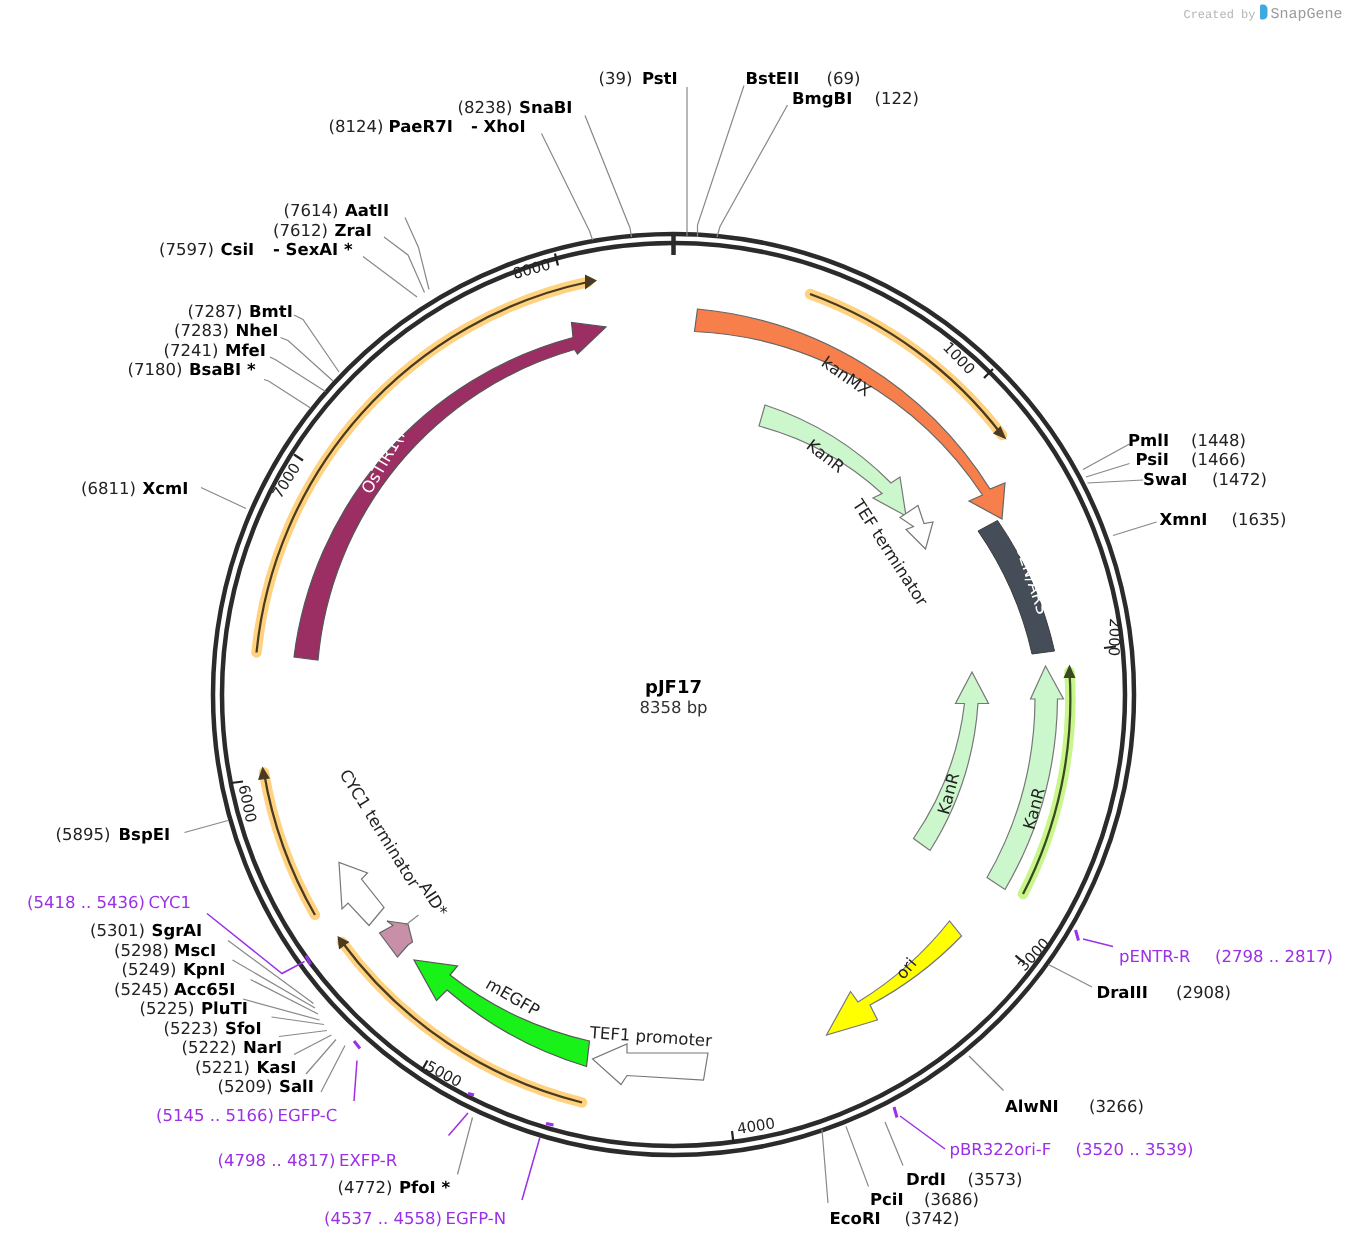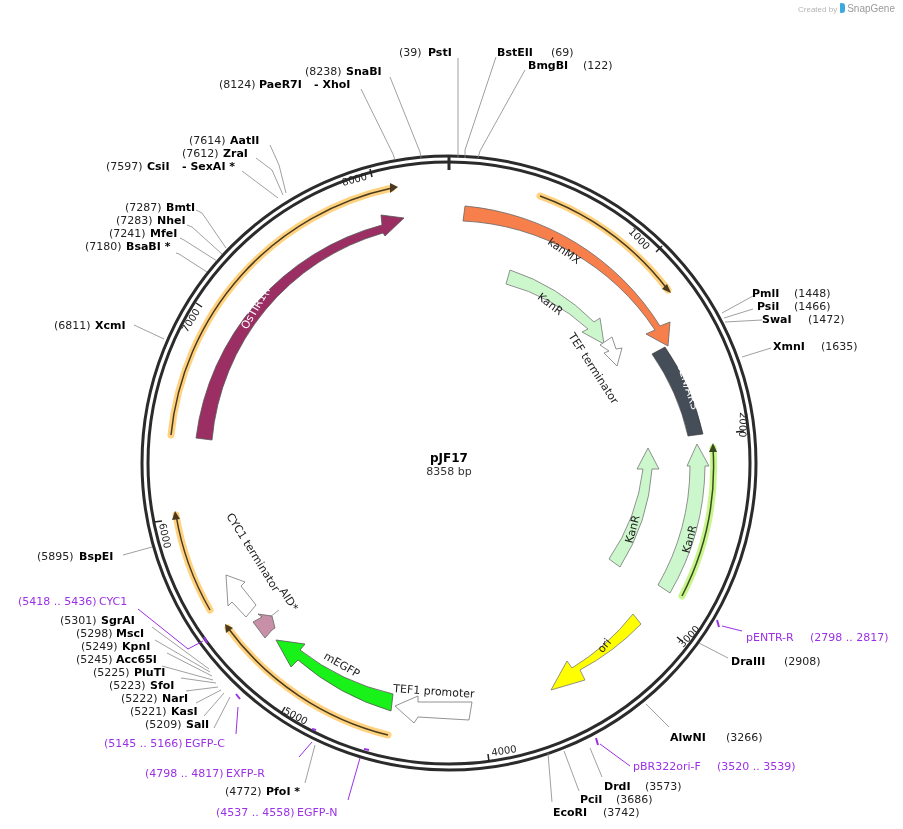--- a/index.html
+++ b/index.html
@@ -1,18 +1,18 @@
 <!DOCTYPE html>
 <html><head>
 <meta charset="utf-8">
 <style>
   html, body { margin:0; padding:0; background:#ffffff; }
   body { width:903px; height:829px; position:relative; overflow:hidden; font-family:"DejaVu Sans", sans-serif; }
   #map { position:absolute; left:0; top:0; }
-  .credit { position:absolute; right:8px; top:3px; font-size:8px; color:#b5b5b5; font-family:Liberation Sans, sans-serif; }
+  .credit { position:absolute; right:8px; top:3px; font-size:8px; color:#b5b5b5; font-family:Liberation Mono, monospace; }
   .credit .brand { color:#9a9a9a; font-size:10px; }
   .credit .logo { display:inline-block; width:5px; height:10px; background:#3ea9e0; border-radius:1px 3px 3px 1px; vertical-align:-1px; margin:0 2px 0 3px; }
   svg text { font-family:"DejaVu Sans", sans-serif; }
   .enz-name { font-weight:bold; font-size:11px; fill:#000; }
   .enz-pos { font-size:11px; fill:#222; }
   .primer { font-size:11px; fill:#9b30e6; }
   .title { font-weight:bold; font-size:12px; fill:#000; }
   .sub { font-size:11px; fill:#333; }
   .tick { font-size:10px; fill:#222; }
   .feat-label { font-size:11px; }

